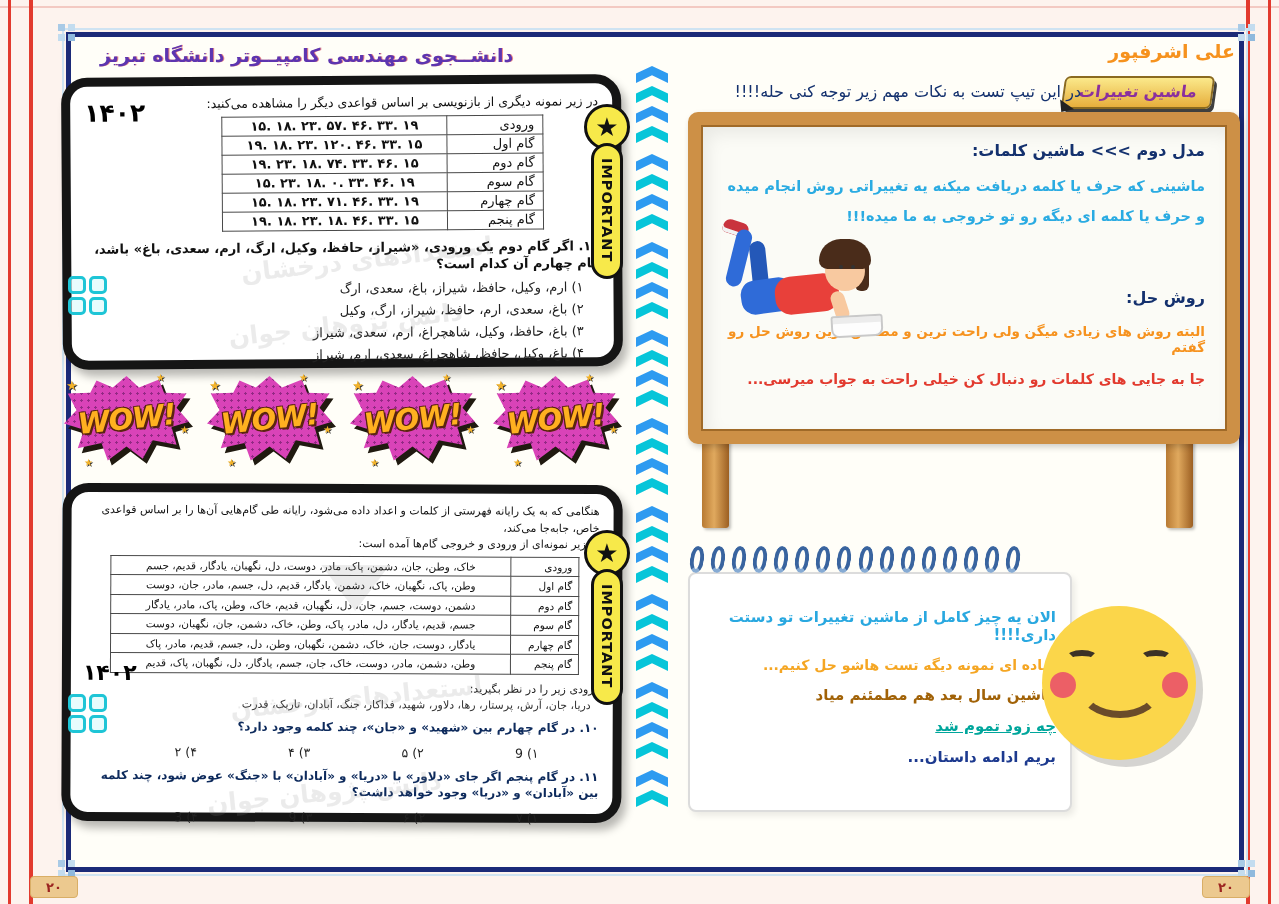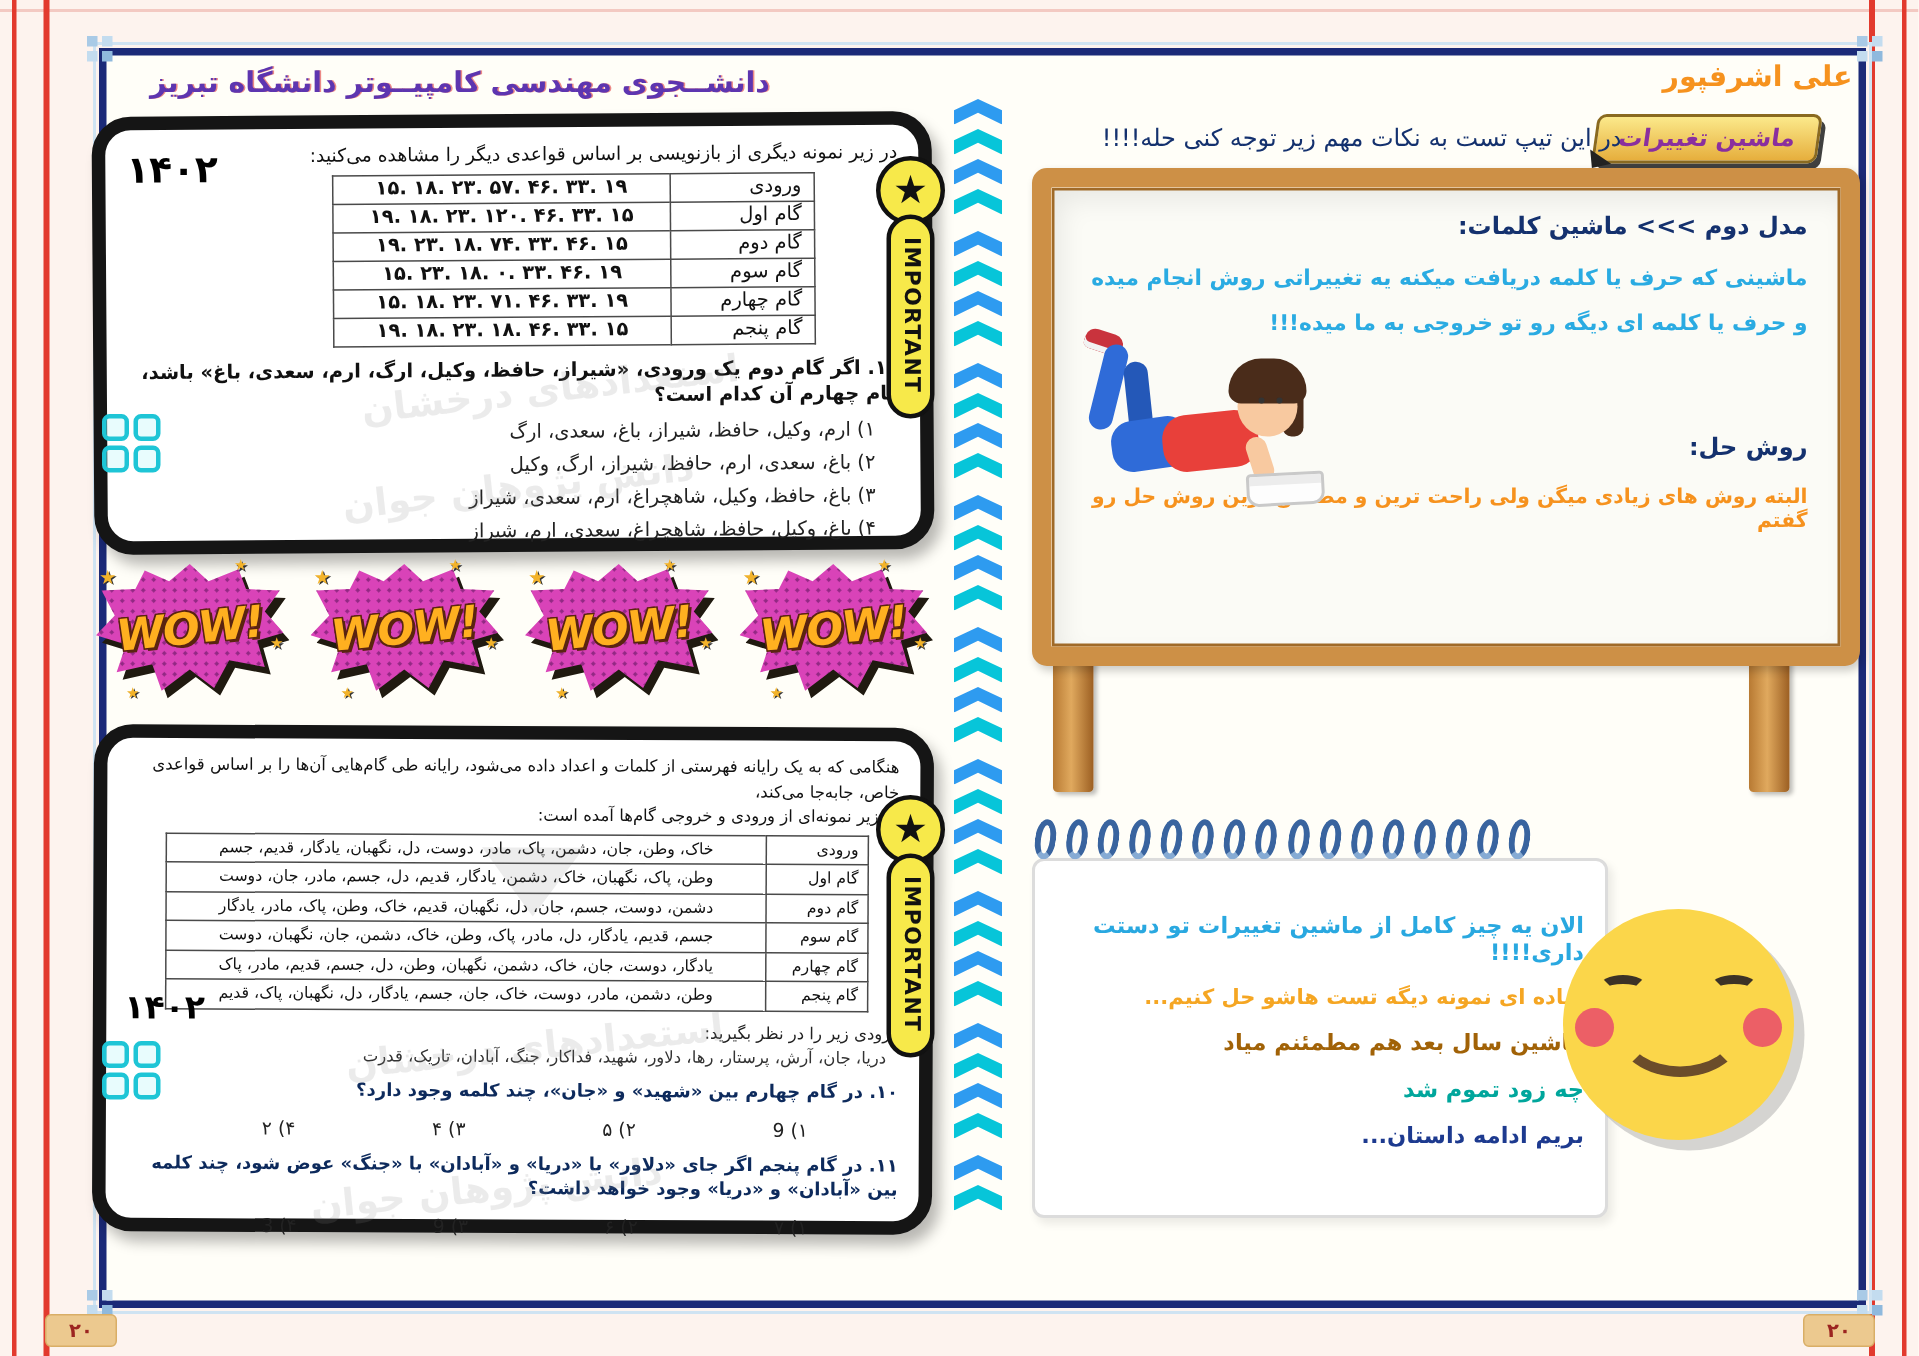--- a/index.html
+++ b/index.html
@@ -178,21 +178,21 @@
     padding:34px 14px 0;direction:rtl;
   }
   .spiral-coil{position:absolute;left:690px;top:546px;width:330px;display:flex;
     justify-content:space-between;z-index:5;}
   .loop{width:14px;height:27px;border:4px solid #39649f;border-bottom-color:#86aBd4;
     border-radius:50%;display:inline-block;transform:rotate(8deg);}
   .note-line{margin-bottom:13px;font-weight:bold;}
   .n1{color:#29a8e0;font-size:15px;}
   .n2{color:#f5a623;font-size:14px;}
   .n3{color:#a16207;font-size:15px;}
-  .n4{color:#00a69c;font-size:15px;}
+  .n4{color:#00a69c;font-size:15px;text-decoration:underline;}
   .n5{color:#1d3a8f;font-size:15px;}
 
   
   .smiley{position:absolute;left:1042px;top:606px;width:154px;height:154px;border-radius:50%;
     background:#fbd64a;box-shadow:7px 7px 0 rgba(150,150,150,.4);}
   .smiley .eye{position:absolute;width:32px;height:16px;border:6px solid transparent;
     border-top-color:#3c3226;border-radius:50%;top:44px;}
   .smiley .eye.le{left:24px;} .smiley .eye.re{right:24px;}
   .smiley .cheek{position:absolute;width:26px;height:26px;border-radius:50%;background:#ec5f66;top:66px;}
   .smiley .cheek.lc{left:8px;} .smiley .cheek.rc{right:8px;}
@@ -415,20 +415,21 @@
 
 <div class="board-leg lg1"></div>
 <div class="board-leg lg2"></div>
 <div class="board">
   <div class="board-inner">
     <div class="board-title">مدل دوم &gt;&gt;&gt; ماشین کلمات:</div>
     <div class="board-cyan">ماشینی که حرف یا کلمه دریافت میکنه یه تغییراتی روش انجام میده</div>
     <div class="board-cyan2">و حرف یا کلمه ای دیگه رو تو خروجی به ما میده!!!</div>
     <div class="board-method">روش حل:</div>
     <div class="board-orange">البته روش های زیادی میگن ولی راحت ترین و مطمئن ترین روش حل رو گفتم</div>
+    <div class="board-red">جا به جایی های کلمات رو دنبال کن خیلی راحت به جواب میرسی...</div>
     <div class="girl">
       <div class="shoe"></div>
         <div class="leg1"></div>
         <div class="leg2"></div>
       <div class="hip"></div>
         <div class="torso"></div>
       <div class="hairside"></div>
         <div class="head"></div>
         <div class="hair"></div>
       <div class="eye"></div>

